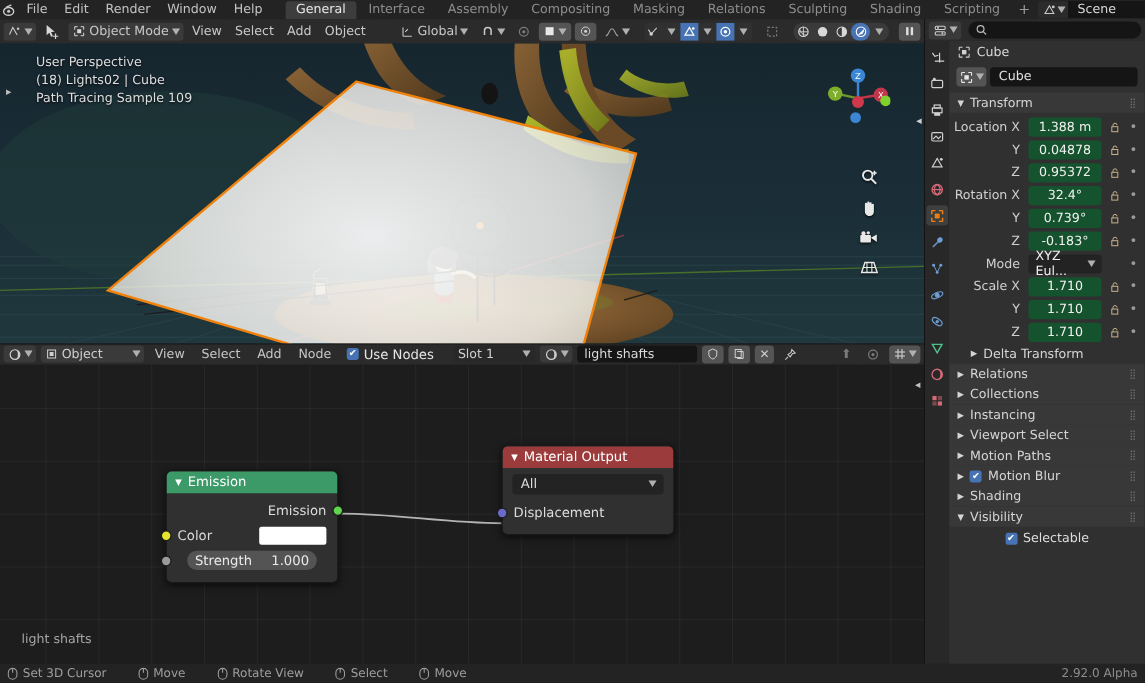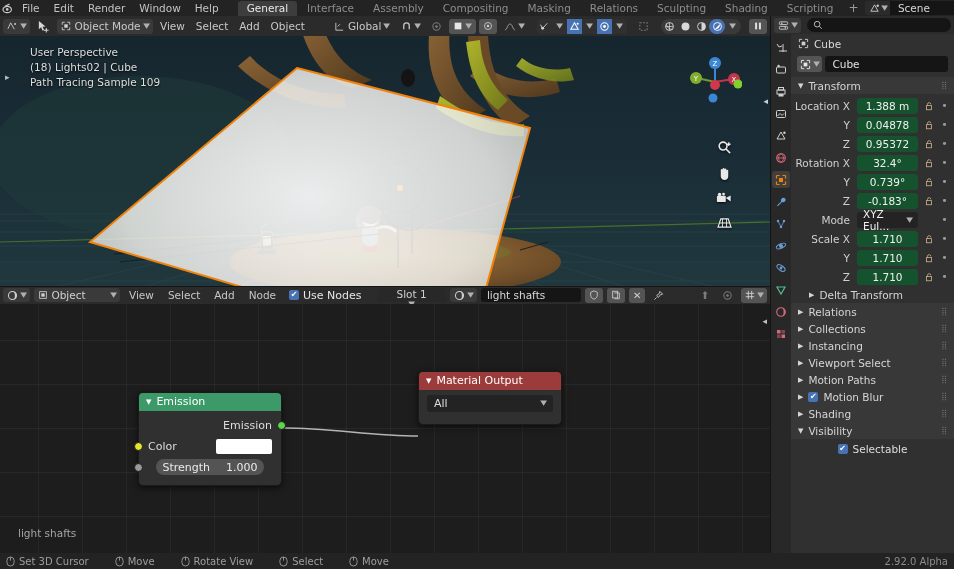--- a/index.html
+++ b/index.html
@@ -81,21 +81,21 @@
     height:18px; background:#2b2b2b; display:flex; align-items:center; gap:4px;
     padding:0 3px; flex:0 0 18px; border-top:1px solid #151515;
   }
   .ncombo{ display:flex; align-items:center; background:#3a3a3a; border-radius:3px; height:14px; padding:0 4px; gap:3px; font-size:10.5px; color:#cfcfcf;}
   .ntext{ color:#c6c6c6; font-size:10.5px; padding:0 5px;}
   .check{
     width:10px;height:10px;border-radius:2px;background:#4772b3;display:inline-flex;
     align-items:center;justify-content:center;color:#fff;font-size:8px;line-height:1;
   }
   .slot{ background:#282828; border-radius:3px; height:14px; display:flex; align-items:center; justify-content:space-between;
-    padding:0 4px; width:68px; font-size:10.5px; color:#cfcfcf;flex-direction:column;}
+    padding:0 4px; width:68px; font-size:10.5px; color:#cfcfcf;}
   .matfield{ background:#151515; border-radius:3px; height:14px; line-height:14px; padding:0 6px; width:100px; font-size:10.5px; color:#d9d9d9;}
   .node-canvas{
     flex:1; position:relative; overflow:hidden; min-height:0;
     background:#1d1d1d;
     background-image:
       linear-gradient(to right, rgba(255,255,255,.045) 1px, transparent 1px),
       linear-gradient(to bottom, rgba(255,255,255,.045) 1px, transparent 1px);
     background-size:44px 44px;
     background-position:-6px -8px;
   }
@@ -594,20 +594,24 @@
         <div class="node" id="node1" style="left: 418px; top: 67px; width: 144px;">
           <div class="node-title" style="background: rgb(155, 59, 59);">
             <span class="tri">▼</span>
             <span>Material Output</span>
           </div>
           <div class="node-body">
             <div class="dropfield">
               <span>All</span>
                 <span class="caret">▼</span>
             </div>
+            <div class="row">
+              <span class="sock" style="left:-5px;top:6px;background:#6a6ac8"></span>
+              <span>Displacement</span>
+            </div>
           </div>
         </div>
 
         <div class="node-footer-label">light shafts</div>
         <div class="nc-arrow">◂</div>
       </div>
     </div>
 
     <div class="right-col">
       <div class="props-header">

